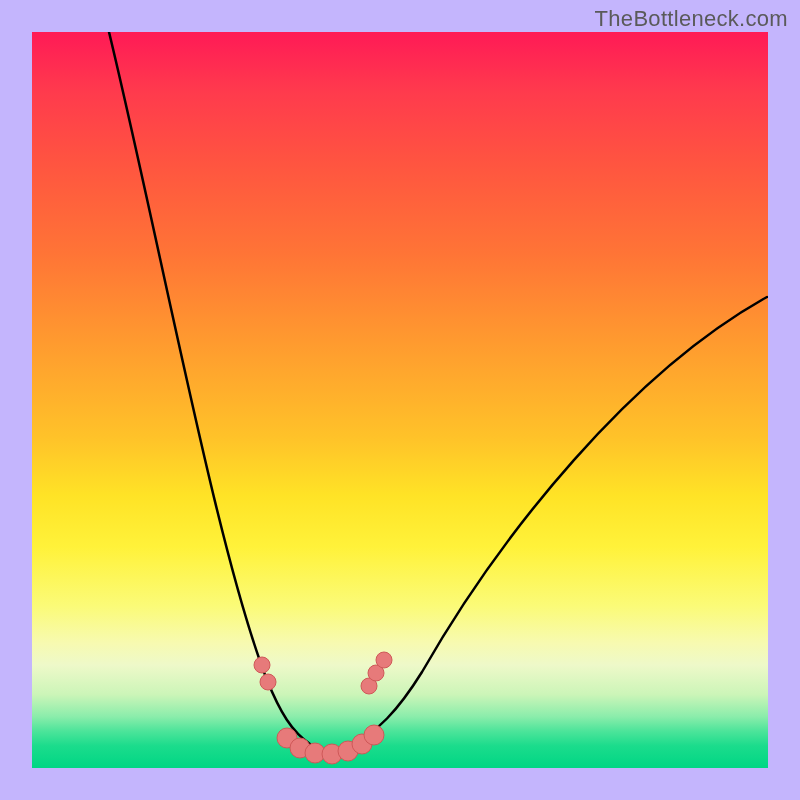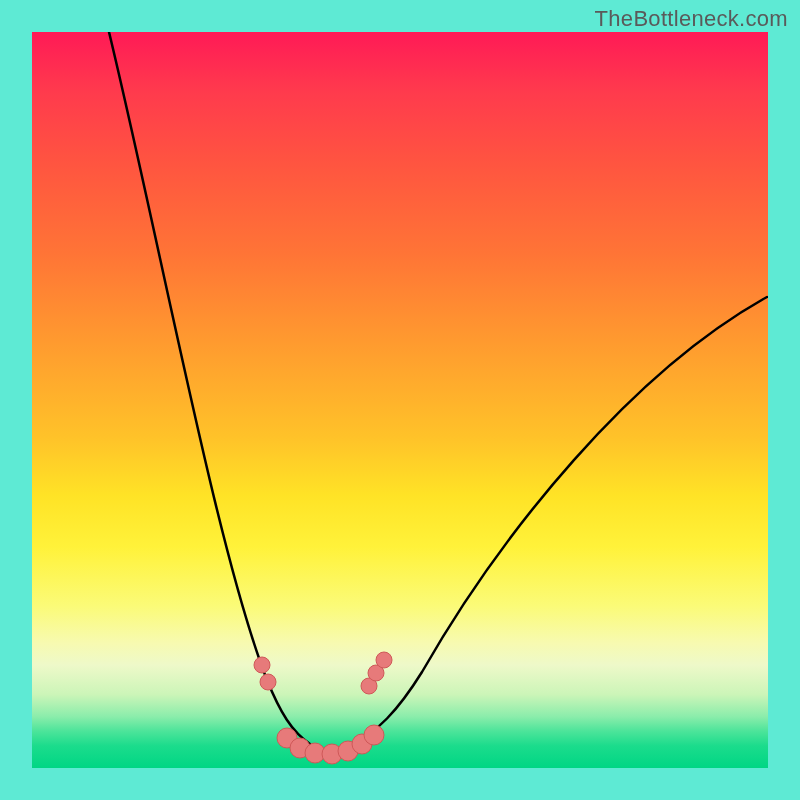--- a/index.html
+++ b/index.html
@@ -10,21 +10,21 @@
     background: #000;
     overflow: hidden;
     font-family: Arial, Helvetica, sans-serif;
   }
   .frame {
     position: absolute;
     left: 0;
     top: 0;
     width: 800px;
     height: 800px;
-    background: #5eead4;
+    background: #c4b5fd;
   }
   .plot-area {
     position: absolute;
     left: 32px;
     top: 32px;
     width: 736px;
     height: 736px;
     overflow: hidden;
   }
   .gradient {

